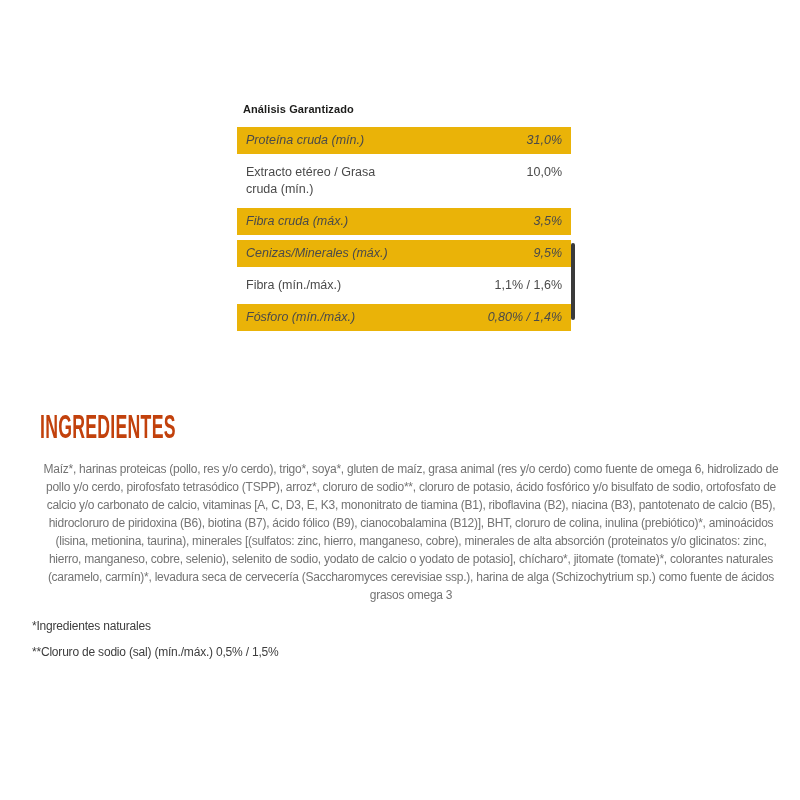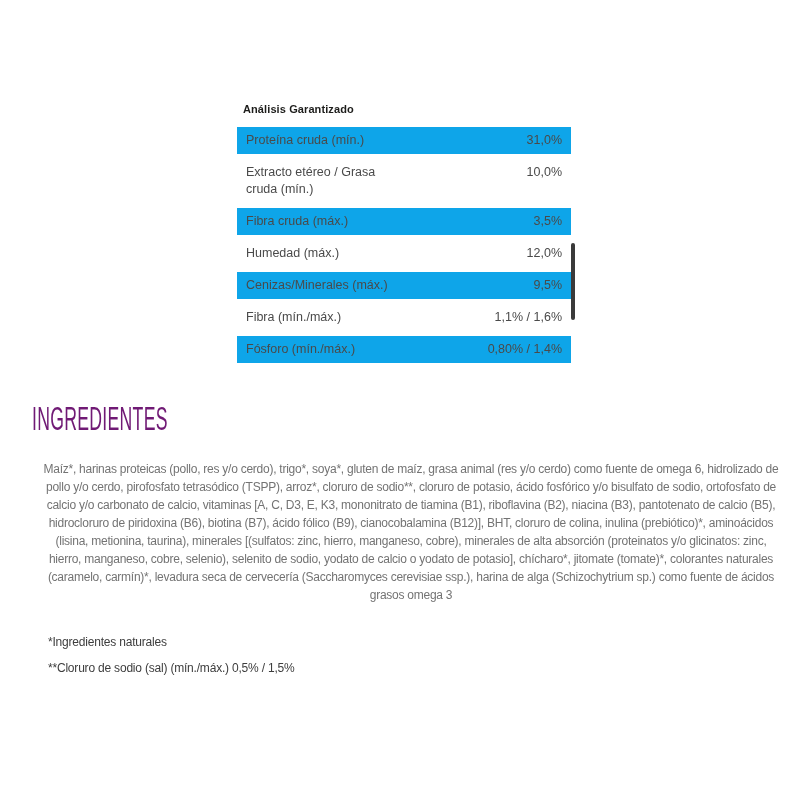--- a/index.html
+++ b/index.html
@@ -11,44 +11,44 @@
   .analysis{position:absolute;left:237px;top:99px;width:334px;}
   .analysis h2{
     margin:0 0 8px 6px;font-size:11px;line-height:20px;font-weight:bold;
     color:#1d1d1b;letter-spacing:.1px;
   }
   .arow{
     display:flex;justify-content:space-between;align-items:flex-start;
     padding:5px 9px;margin-bottom:5px;font-size:12.5px;line-height:17px;
     color:#4a4a4a;background:#ffffff;
   }
-  .arow.shade{background:#0ea5e9;}
+  .arow.shade{background:#eab308;font-style:italic;}
   .alabel{max-width:158px;text-align:left;}
   .avalue{text-align:left;white-space:nowrap;}
   .scrollbar-thumb{
     position:absolute;left:571px;top:243px;width:4px;height:77px;
     background:#3a3a3a;border-radius:2px;
   }
   
   .ing-title{
-    position:absolute;left:32px;top:401px;margin:0;
-    font-size:34px;line-height:34px;font-weight:normal;color:#701a75;
+    position:absolute;left:32px;top:401px;margin:8px;
+    font-size:34px;line-height:34px;font-weight:bold;color:#c2410c;
     white-space:nowrap;
   }
   .ing-title .cond{
     display:inline-block;transform:scaleX(0.52);transform-origin:0 50%;
     letter-spacing:.5px;
   }
   .ing-body{
     position:absolute;left:32px;top:452px;width:742px;margin:8px;
     font-size:12px;line-height:18px;letter-spacing:-0.25px;color:#737373;
     text-align:center;
   }
   .fn{
-    position:absolute;left:32px;margin:16px;font-size:12px;line-height:16px;
+    position:absolute;left:32px;margin:0;font-size:12px;line-height:16px;
     letter-spacing:-0.2px;color:#3d3d3d;
   }
   #fn1{top:618px;}
   #fn2{top:644px;}
 </style>
 </head>
 <body>
 
 <div class="page">
 
@@ -59,24 +59,20 @@
           <span class="alabel">Proteína cruda (mín.)</span>
           <span class="avalue">31,0%</span>
         </div>
         <div class="arow">
           <span class="alabel">Extracto etéreo / Grasa cruda (mín.)</span>
           <span class="avalue">10,0%</span>
         </div>
         <div class="arow shade">
           <span class="alabel">Fibra cruda (máx.)</span>
           <span class="avalue">3,5%</span>
-        </div>
-        <div class="arow">
-          <span class="alabel">Humedad (máx.)</span>
-          <span class="avalue">12,0%</span>
         </div>
         <div class="arow shade">
           <span class="alabel">Cenizas/Minerales (máx.)</span>
           <span class="avalue">9,5%</span>
         </div>
         <div class="arow">
           <span class="alabel">Fibra (mín./máx.)</span>
           <span class="avalue">1,1% / 1,6%</span>
         </div>
         <div class="arow shade">

